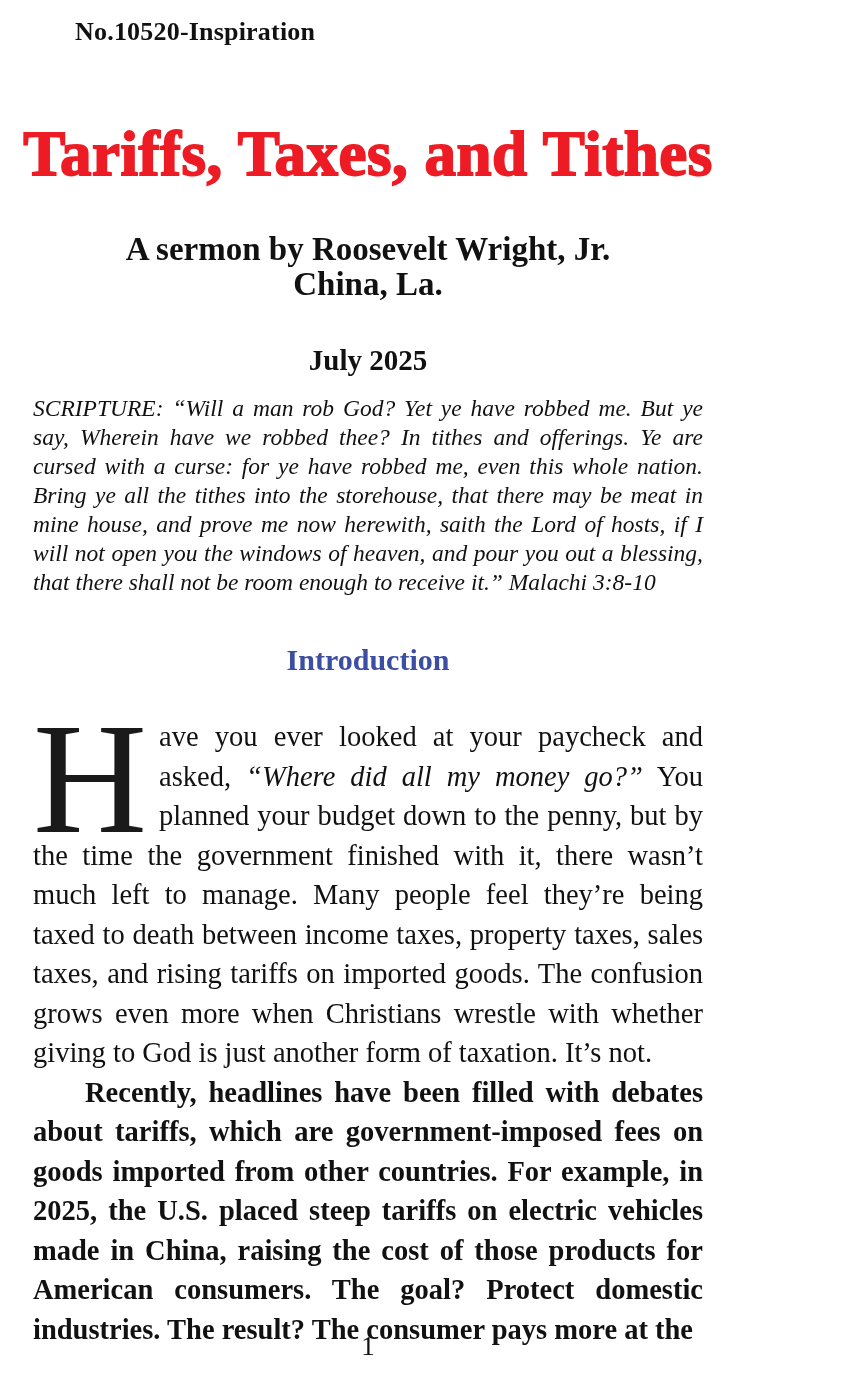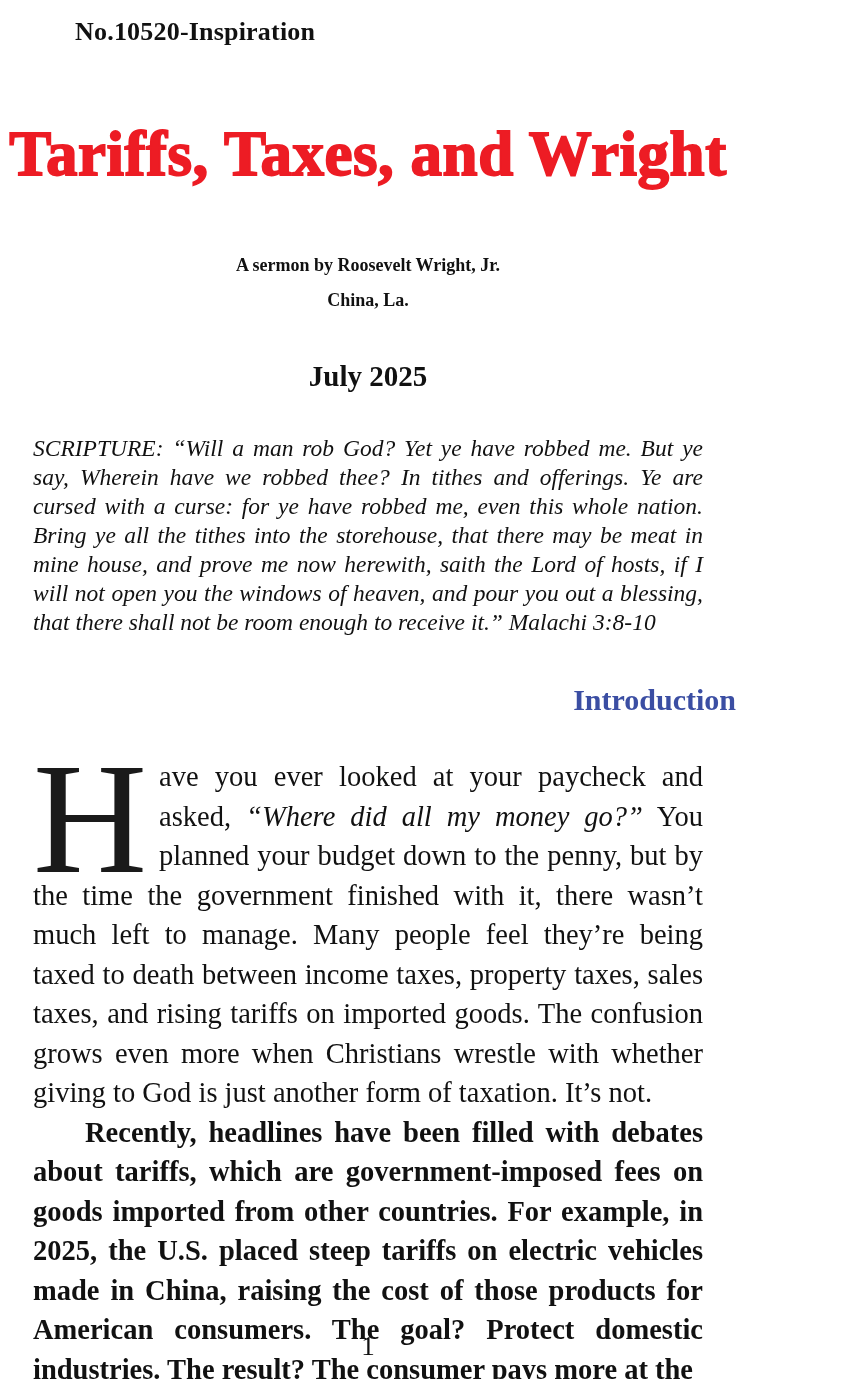--- a/index.html
+++ b/index.html
@@ -28,43 +28,43 @@
     text-align: center;
     font-size: 63px;
     line-height: 84px;
     font-weight: bold;
     color: #ED1C24;
     -webkit-text-stroke: 1.8px #ED1C24;
     letter-spacing: 0.5px;
     white-space: nowrap;
   }
   .byline {
-    margin-top: 52px;
+    margin-top: 36px;
     text-align: center;
     font-weight: bold;
-    font-size: 18px;
+    font-size: 33px;
     line-height: 35px;
   }
   .date-line {
     margin-top: 40px;
     text-align: center;
     font-weight: bold;
     font-size: 29px;
     line-height: 36px;
   }
   .scripture {
-    margin: 40px 33px 0 33px;
+    margin: 16px 33px 0 33px;
     font-style: italic;
     font-size: 23.5px;
     line-height: 29px;
     text-align: justify;
   }
   .section-heading {
     margin: 44px 0 0 0;
-    text-align: right;
+    text-align: center;
     font-weight: bold;
     font-size: 30px;
     line-height: 38px;
     color: #3B4EA3;
   }
   .body-para {
     margin: 0 33px;
     font-size: 28.5px;
     line-height: 39.5px;
     text-align: justify;
@@ -97,21 +97,21 @@
     line-height: 32px;
   }
 </style>
 </head>
 <body>
 
 <div class="page">
 
   <div class="doc-number">No.10520-Inspiration</div>
 
-  <h1 class="title">Tariffs, Taxes, and Wright</h1>
+  <h1 class="title">Tariffs, Taxes, and Tithes</h1>
 
   <div class="byline">
     <div>A sermon by Roosevelt Wright, Jr.</div>
     <div>China, La.</div>
   </div>
 
   <div class="date-line">July 2025</div>
 
   <p class="scripture">SCRIPTURE: “Will a man rob God? Yet ye have robbed me. But ye say, Wherein have we robbed thee? In tithes and offerings. Ye are cursed with a curse: for ye have robbed me, even this whole nation. Bring ye all the tithes into the storehouse, that there may be meat in mine house, and prove me now herewith, saith the Lord of hosts, if I will not open you the windows of heaven, and pour you out a blessing, that there shall not be room enough to receive it.” Malachi 3:8-10</p>
 

